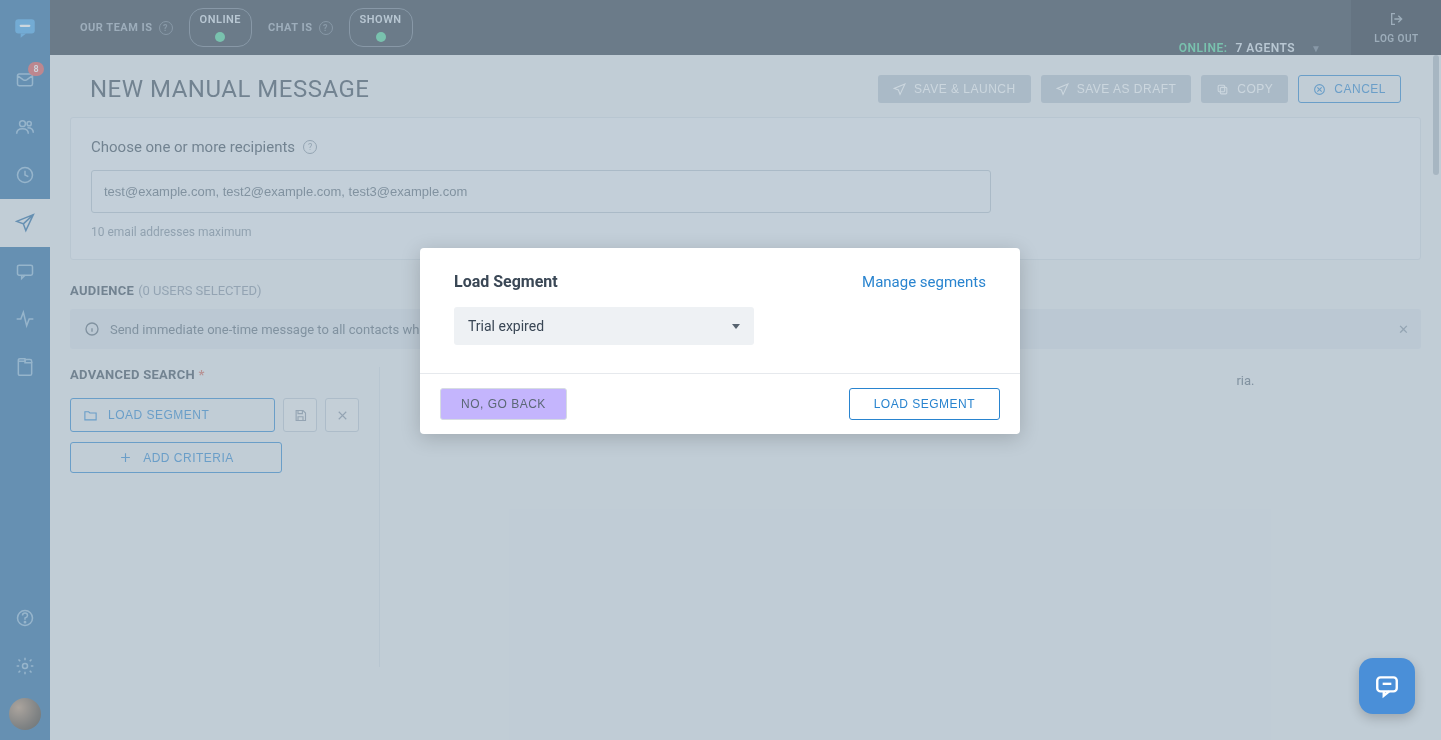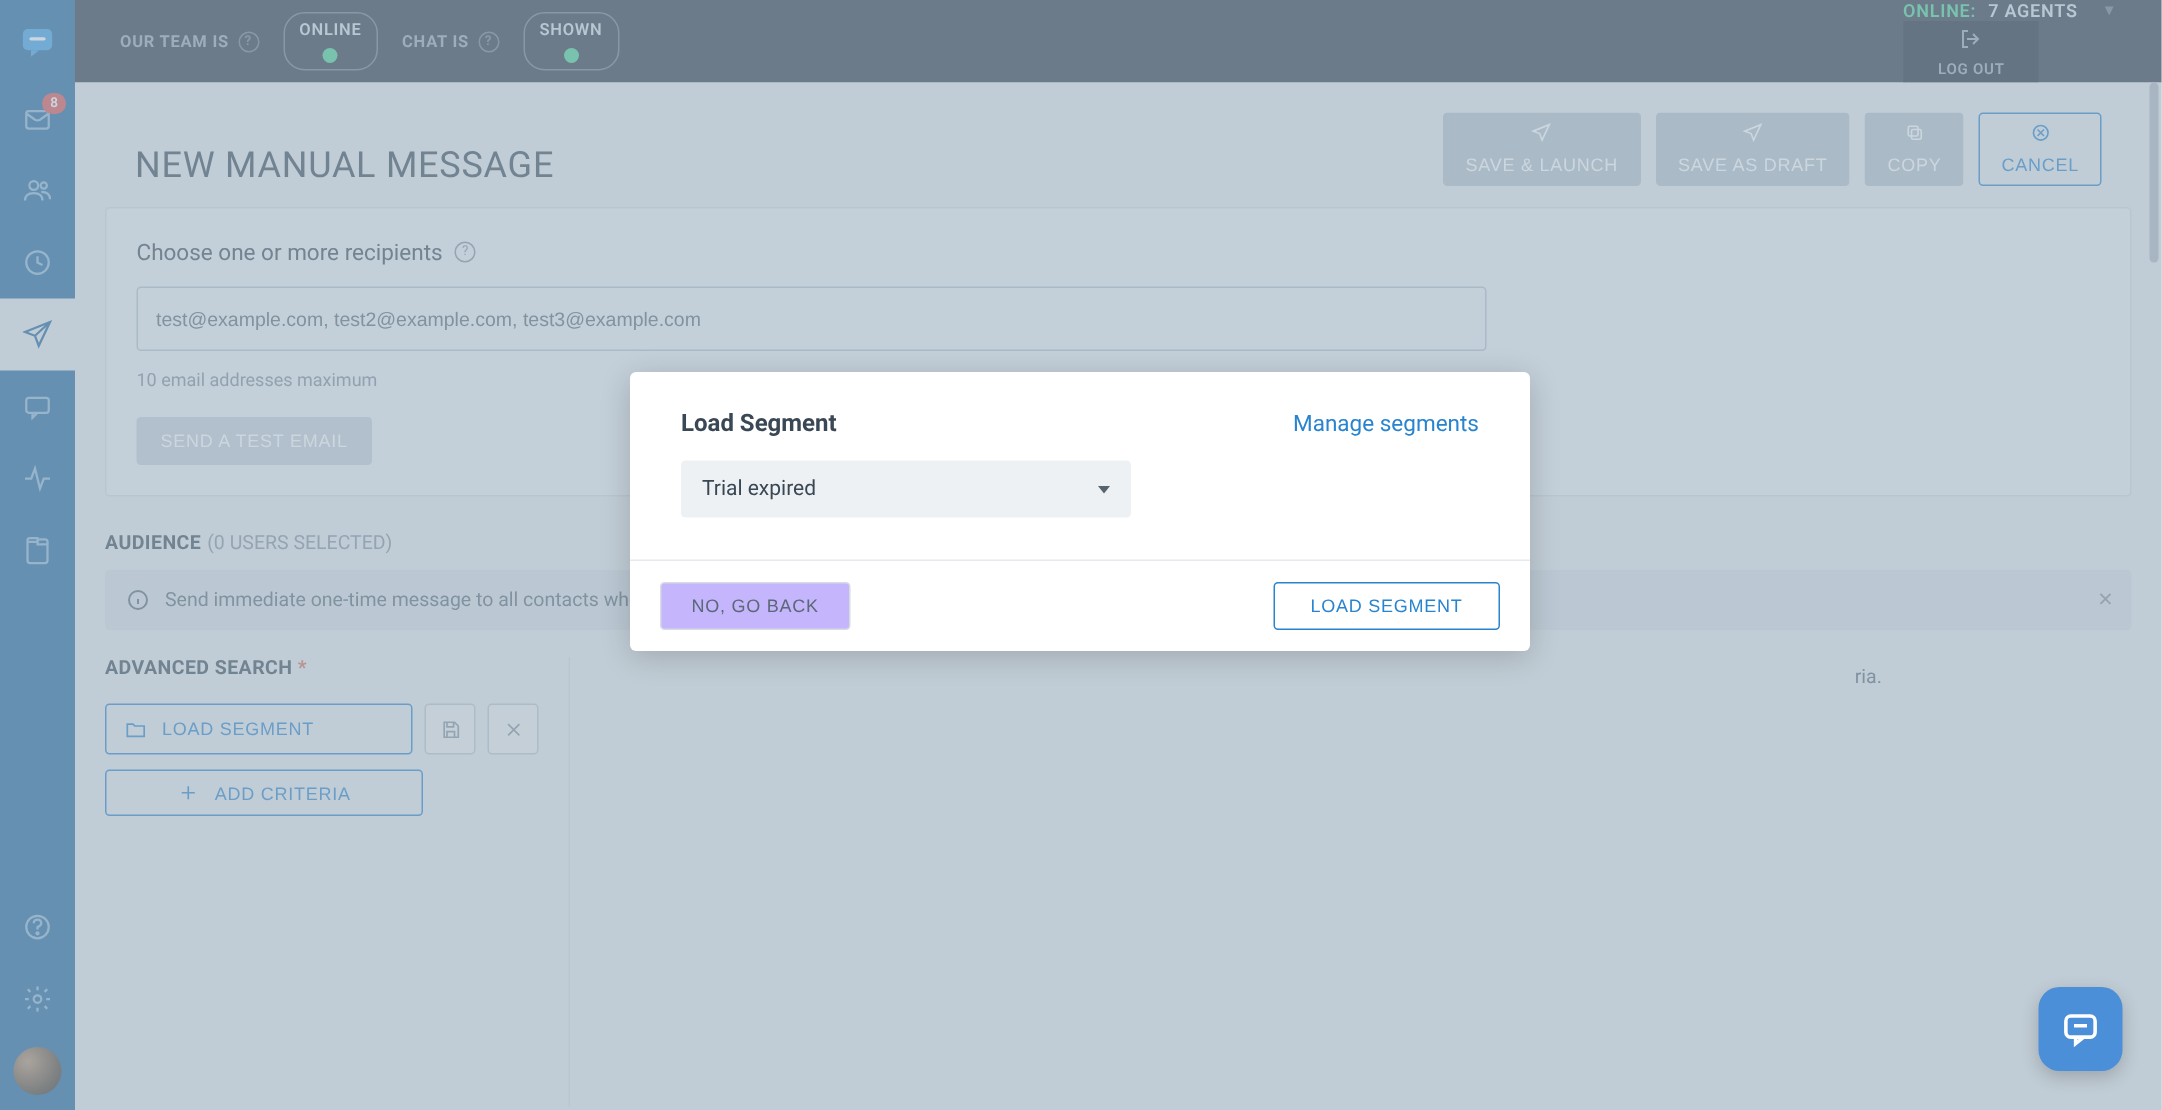--- a/index.html
+++ b/index.html
@@ -62,23 +62,22 @@
 }
 .status-dot {
   width: 10px;
   height: 10px;
   border-radius: 50%;
   background: #4ad295;
 }
 .topbar-right {
   margin-left: auto;
   display: flex;
-  align-items: flex-start;
+  align-items: flex-end;
   height: 100%;
-  flex-direction: column;
 }
 .online-agents {
   display: flex;
   align-items: center;
   gap: 8px;
   font-size: 12px;
   padding-right: 30px;
 }
 .online-text { color: #4ad295; font-weight: 600; letter-spacing: 0.5px; }
 .agents-text { color: #d5dde5; font-weight: 600; letter-spacing: 0.5px; }
@@ -201,21 +200,20 @@
   border-radius: 3px;
   padding: 6px 14px;
   font-size: 12px;
   font-weight: 500;
   letter-spacing: 0.5px;
   display: inline-flex;
   align-items: center;
   gap: 8px;
   cursor: pointer;
   background: none;
-  flex-direction: column;
 }
 .btn-muted {
   background: #b6c1cc;
   color: #fff;
 }
 .btn-muted svg { width: 13px; height: 13px; stroke: #fff; fill: none; }
 .btn-outline {
   border: 1px solid #2984cf;
   color: #2984cf;
   background: transparent;
@@ -617,21 +615,20 @@
     </div>
   </div>
 
   <div class="card">
     <div class="section-title">
       <span>Choose one or more recipients</span>
       <span class="help-circle" style="border-color:#8591a0;color:#8591a0">?</span>
     </div>
     <input class="recipients-input" value="test@example.com, test2@example.com, test3@example.com" style="">
     <div class="help-text">10 email addresses maximum</div>
-    <button class="btn-disabled">SEND A TEST EMAIL</button>
   </div>
 
   <div class="audience-row">
     <span class="audience-label">AUDIENCE</span>
     <span class="audience-sub">(0 USERS SELECTED)</span>
   </div>
 
   <div class="info-strip">
     <svg width="16" height="16" viewBox="0 0 24 24" fill="none" stroke="#5b6876" stroke-width="2">
         <circle cx="12" cy="12" r="9"></circle>

